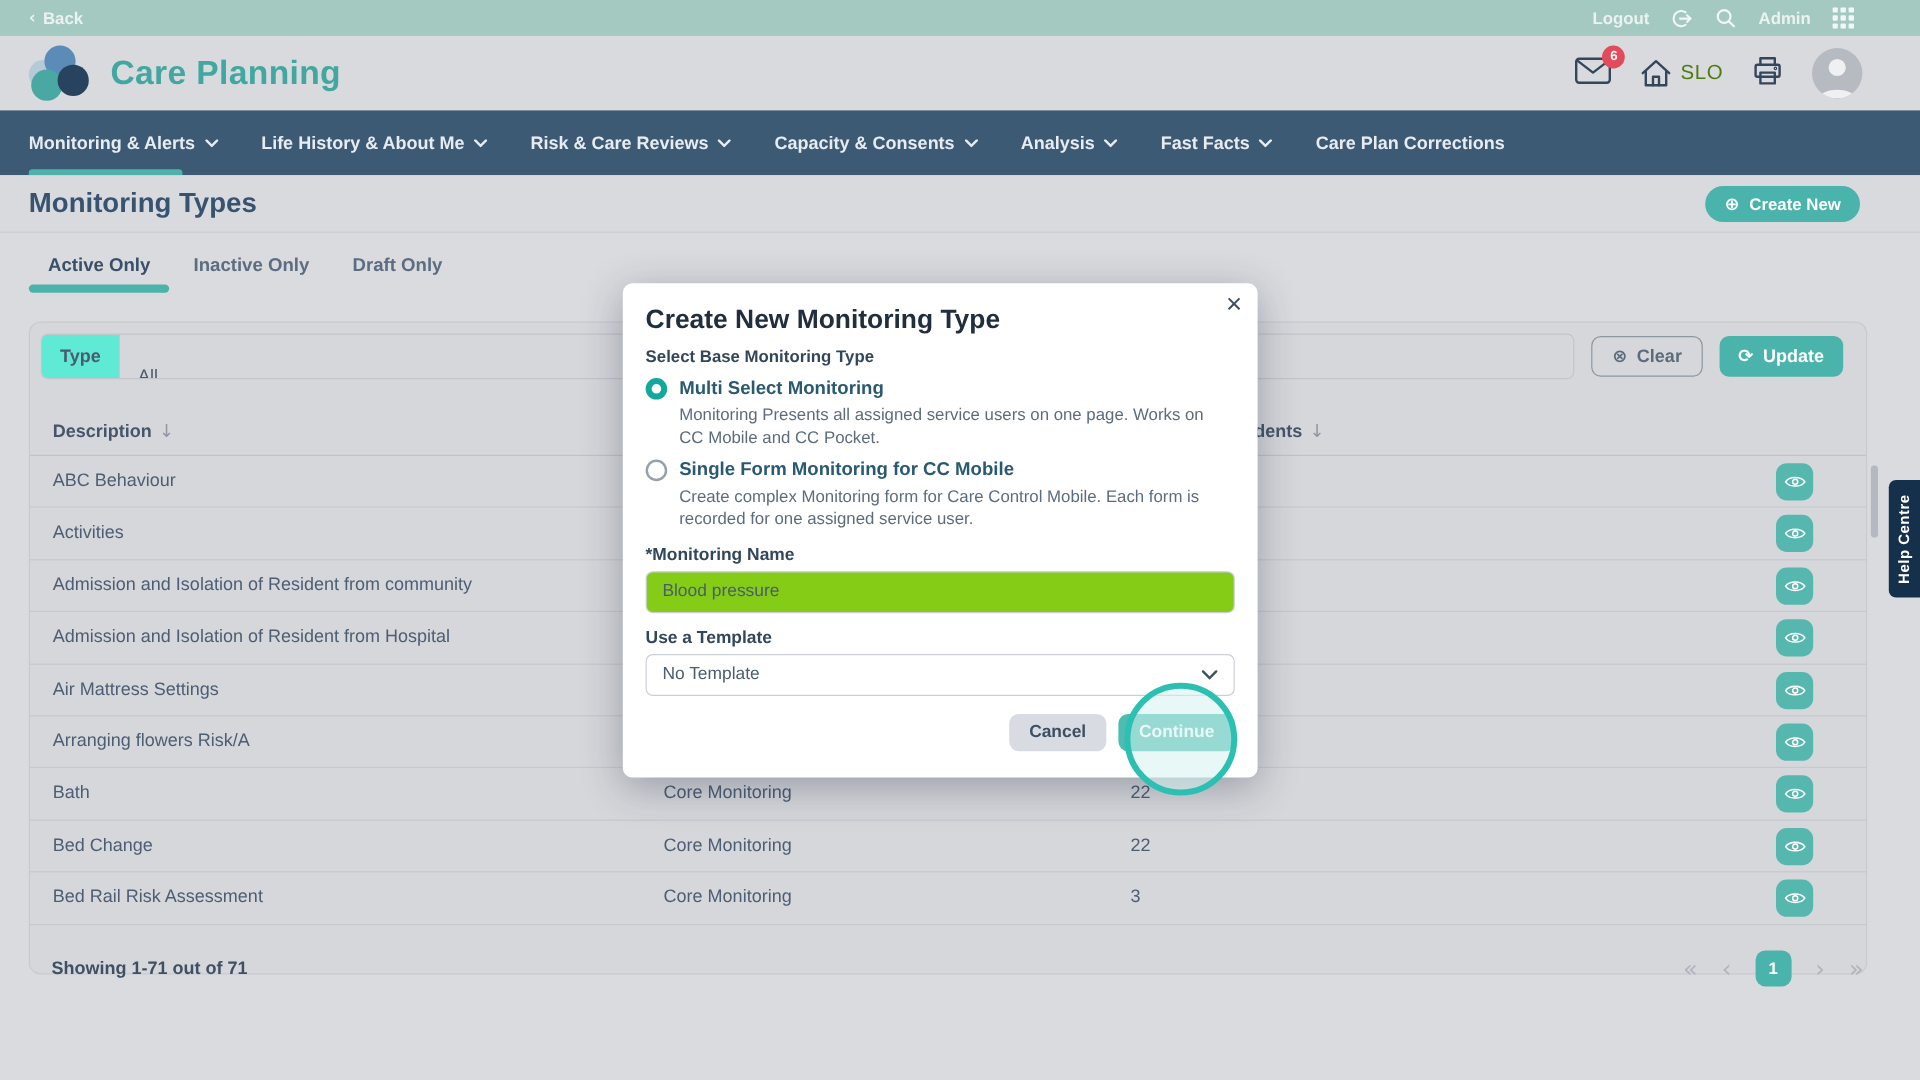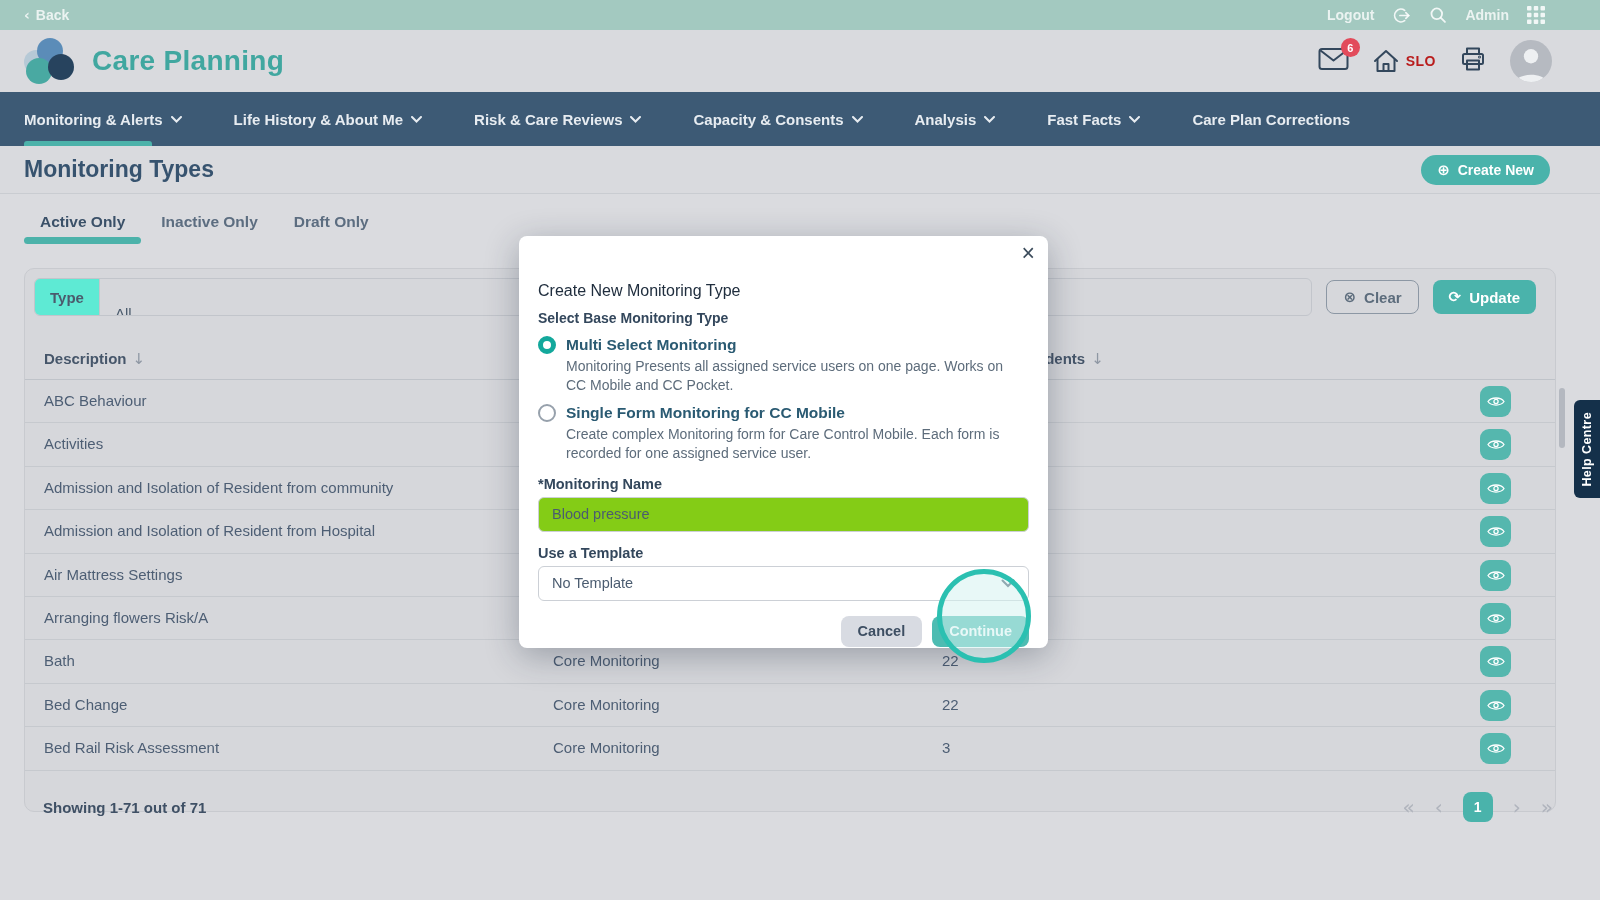--- a/index.html
+++ b/index.html
@@ -35,30 +35,30 @@
   .logo .c4 { width:26px; height:26px; left:24px; top:16px; background:#27435e; }
   .brand-title { font-size:28px; font-weight:700; color:#41a7a0; letter-spacing:.3px; }
   .header-right { display:flex; align-items:center; gap:24px; color:#33475c; }
   .mail-wrap { position:relative; }
   .badge {
     position:absolute; top:-9px; right:-11px; min-width:19px; height:19px; border-radius:50%;
     background:#e24b5b; color:#fff; font-size:11px; font-weight:700;
     display:flex; align-items:center; justify-content:center;
   }
   .home-wrap { display:flex; align-items:center; gap:7px; }
-  .slo { color:#b91c1c; font-size:14px; font-weight:700; letter-spacing:.5px; }
+  .slo { color:#4d7c0f; font-size:17px; font-weight:400; letter-spacing:.5px; }
   .avatar {
     width:42px; height:42px; border-radius:50%; background:#b6bac1; overflow:hidden;
     display:flex; align-items:flex-start; justify-content:center;
   }
 
   
   .nav {
     position:absolute; top:92px; left:0; width:1600px; height:54px;
-    background:#3d5a75; display:flex; align-items:center; gap:52px; padding:0 24px;
+    background:#3d5a75; display:flex; align-items:center; gap:36px; padding:0 24px;
     color:#e7ecf1; font-size:15px; font-weight:600;
   }
   .nav-item { display:flex; align-items:center; gap:8px; cursor:pointer; position:relative; height:100%; }
   .nav-underline {
     position:absolute; left:24px; bottom:0; width:128px; height:5px;
     background:#4cb2aa; border-radius:3px 3px 0 0;
   }
 
   
   .titlebar {
@@ -155,21 +155,21 @@
   
   .modal {
     position:absolute; left:519px; top:236px; width:529px; height:412px;
     background:#fff; border-radius:8px; box-shadow:0 8px 34px rgba(25,38,57,.32);
     padding:17px 19px; z-index:10;
   }
   .modal-close {
     position:absolute; top:6px; right:13px; font-size:23px; color:#3c4c5c;
     background:none; border:none; cursor:pointer; line-height:1; font-family:inherit;
   }
-  .modal-title { font-size:16px; font-weight:400; color:#202e3e; margin-bottom:10px;margin-top:29px; }
+  .modal-title { font-size:22px; font-weight:700; color:#202e3e; margin-bottom:10px; }
   .modal-sub { font-size:14px; font-weight:600; color:#33475c; margin-bottom:10px; }
   .opt-row { display:flex; align-items:center; gap:10px; margin-bottom:3px; cursor:pointer; }
   .radio { width:18px; height:18px; border-radius:50%; background:#fff; flex:0 0 18px; }
   .radio.on  { border:5px solid #13a89c; }
   .radio.off { border:2px solid #97a1ac; }
   .opt-label { font-size:15.5px; font-weight:700; color:#2a5a72; }
   .opt-desc { margin:0 0 9px 28px; font-size:14px; color:#5d6c7b; line-height:1.35; max-width:452px; }
   .opt-desc.last { margin-bottom:13px; }
   .field-label { font-size:14.5px; font-weight:600; color:#33475c; margin-bottom:5px; }
   .text-input {

